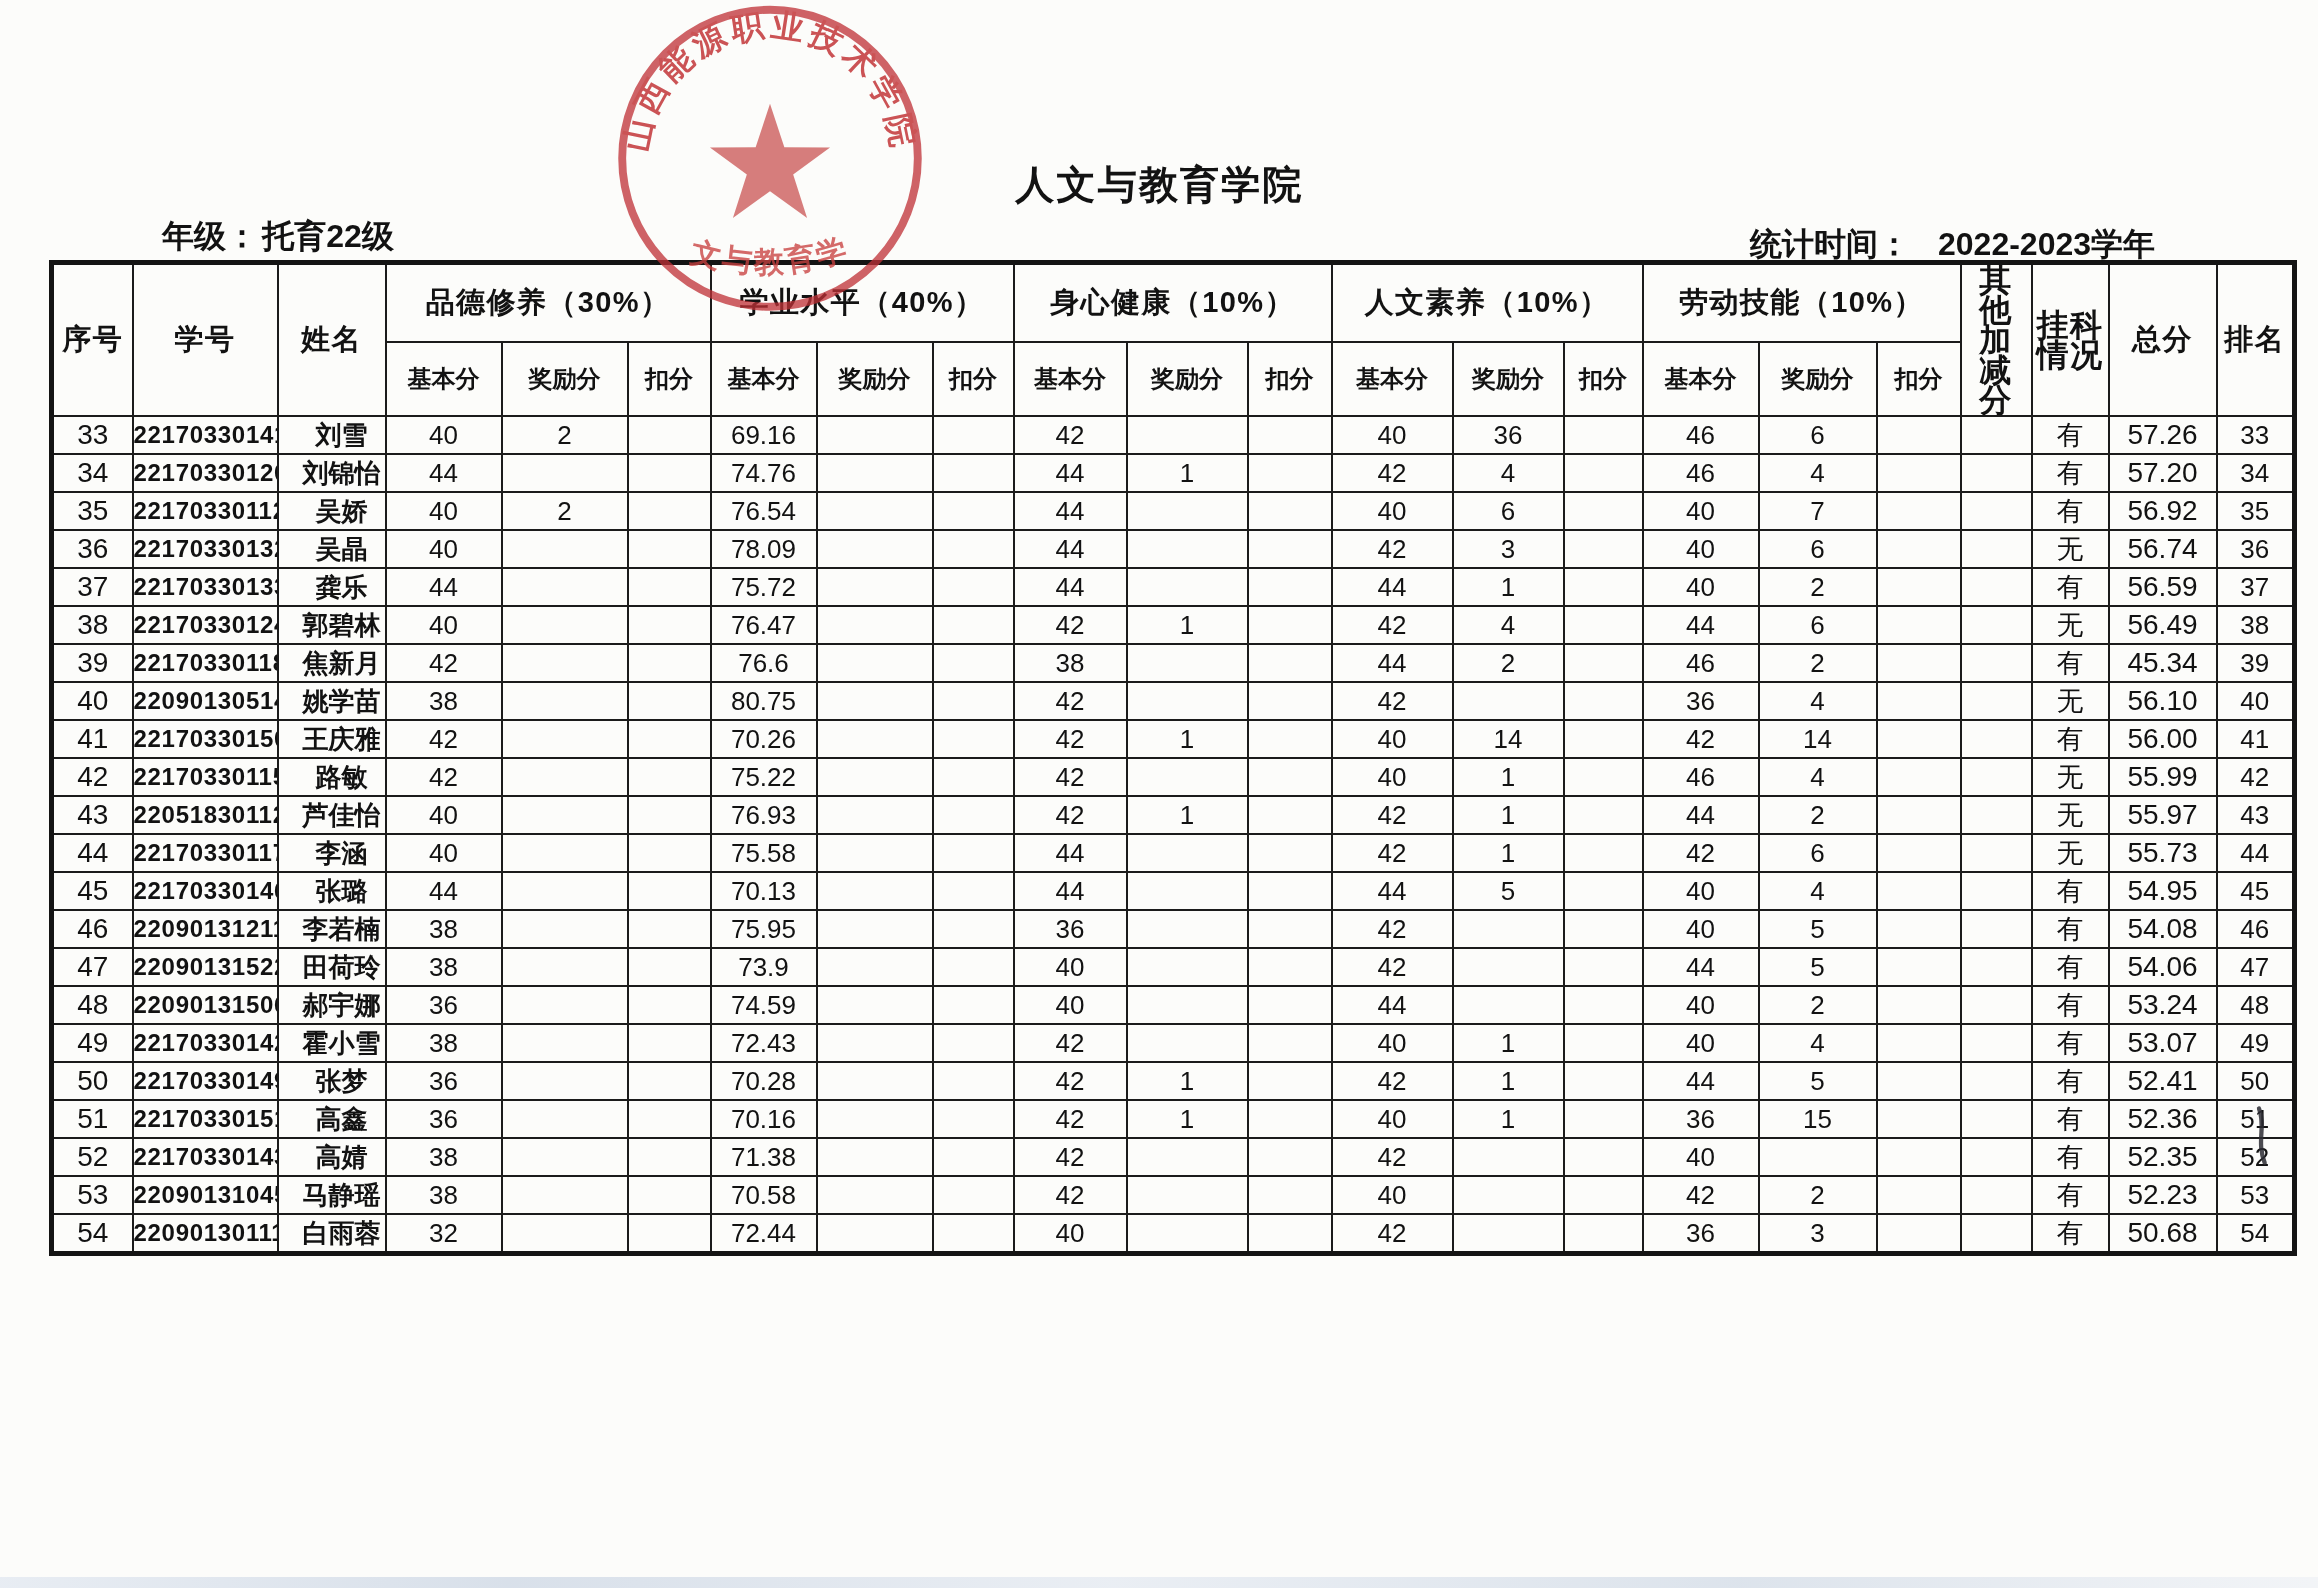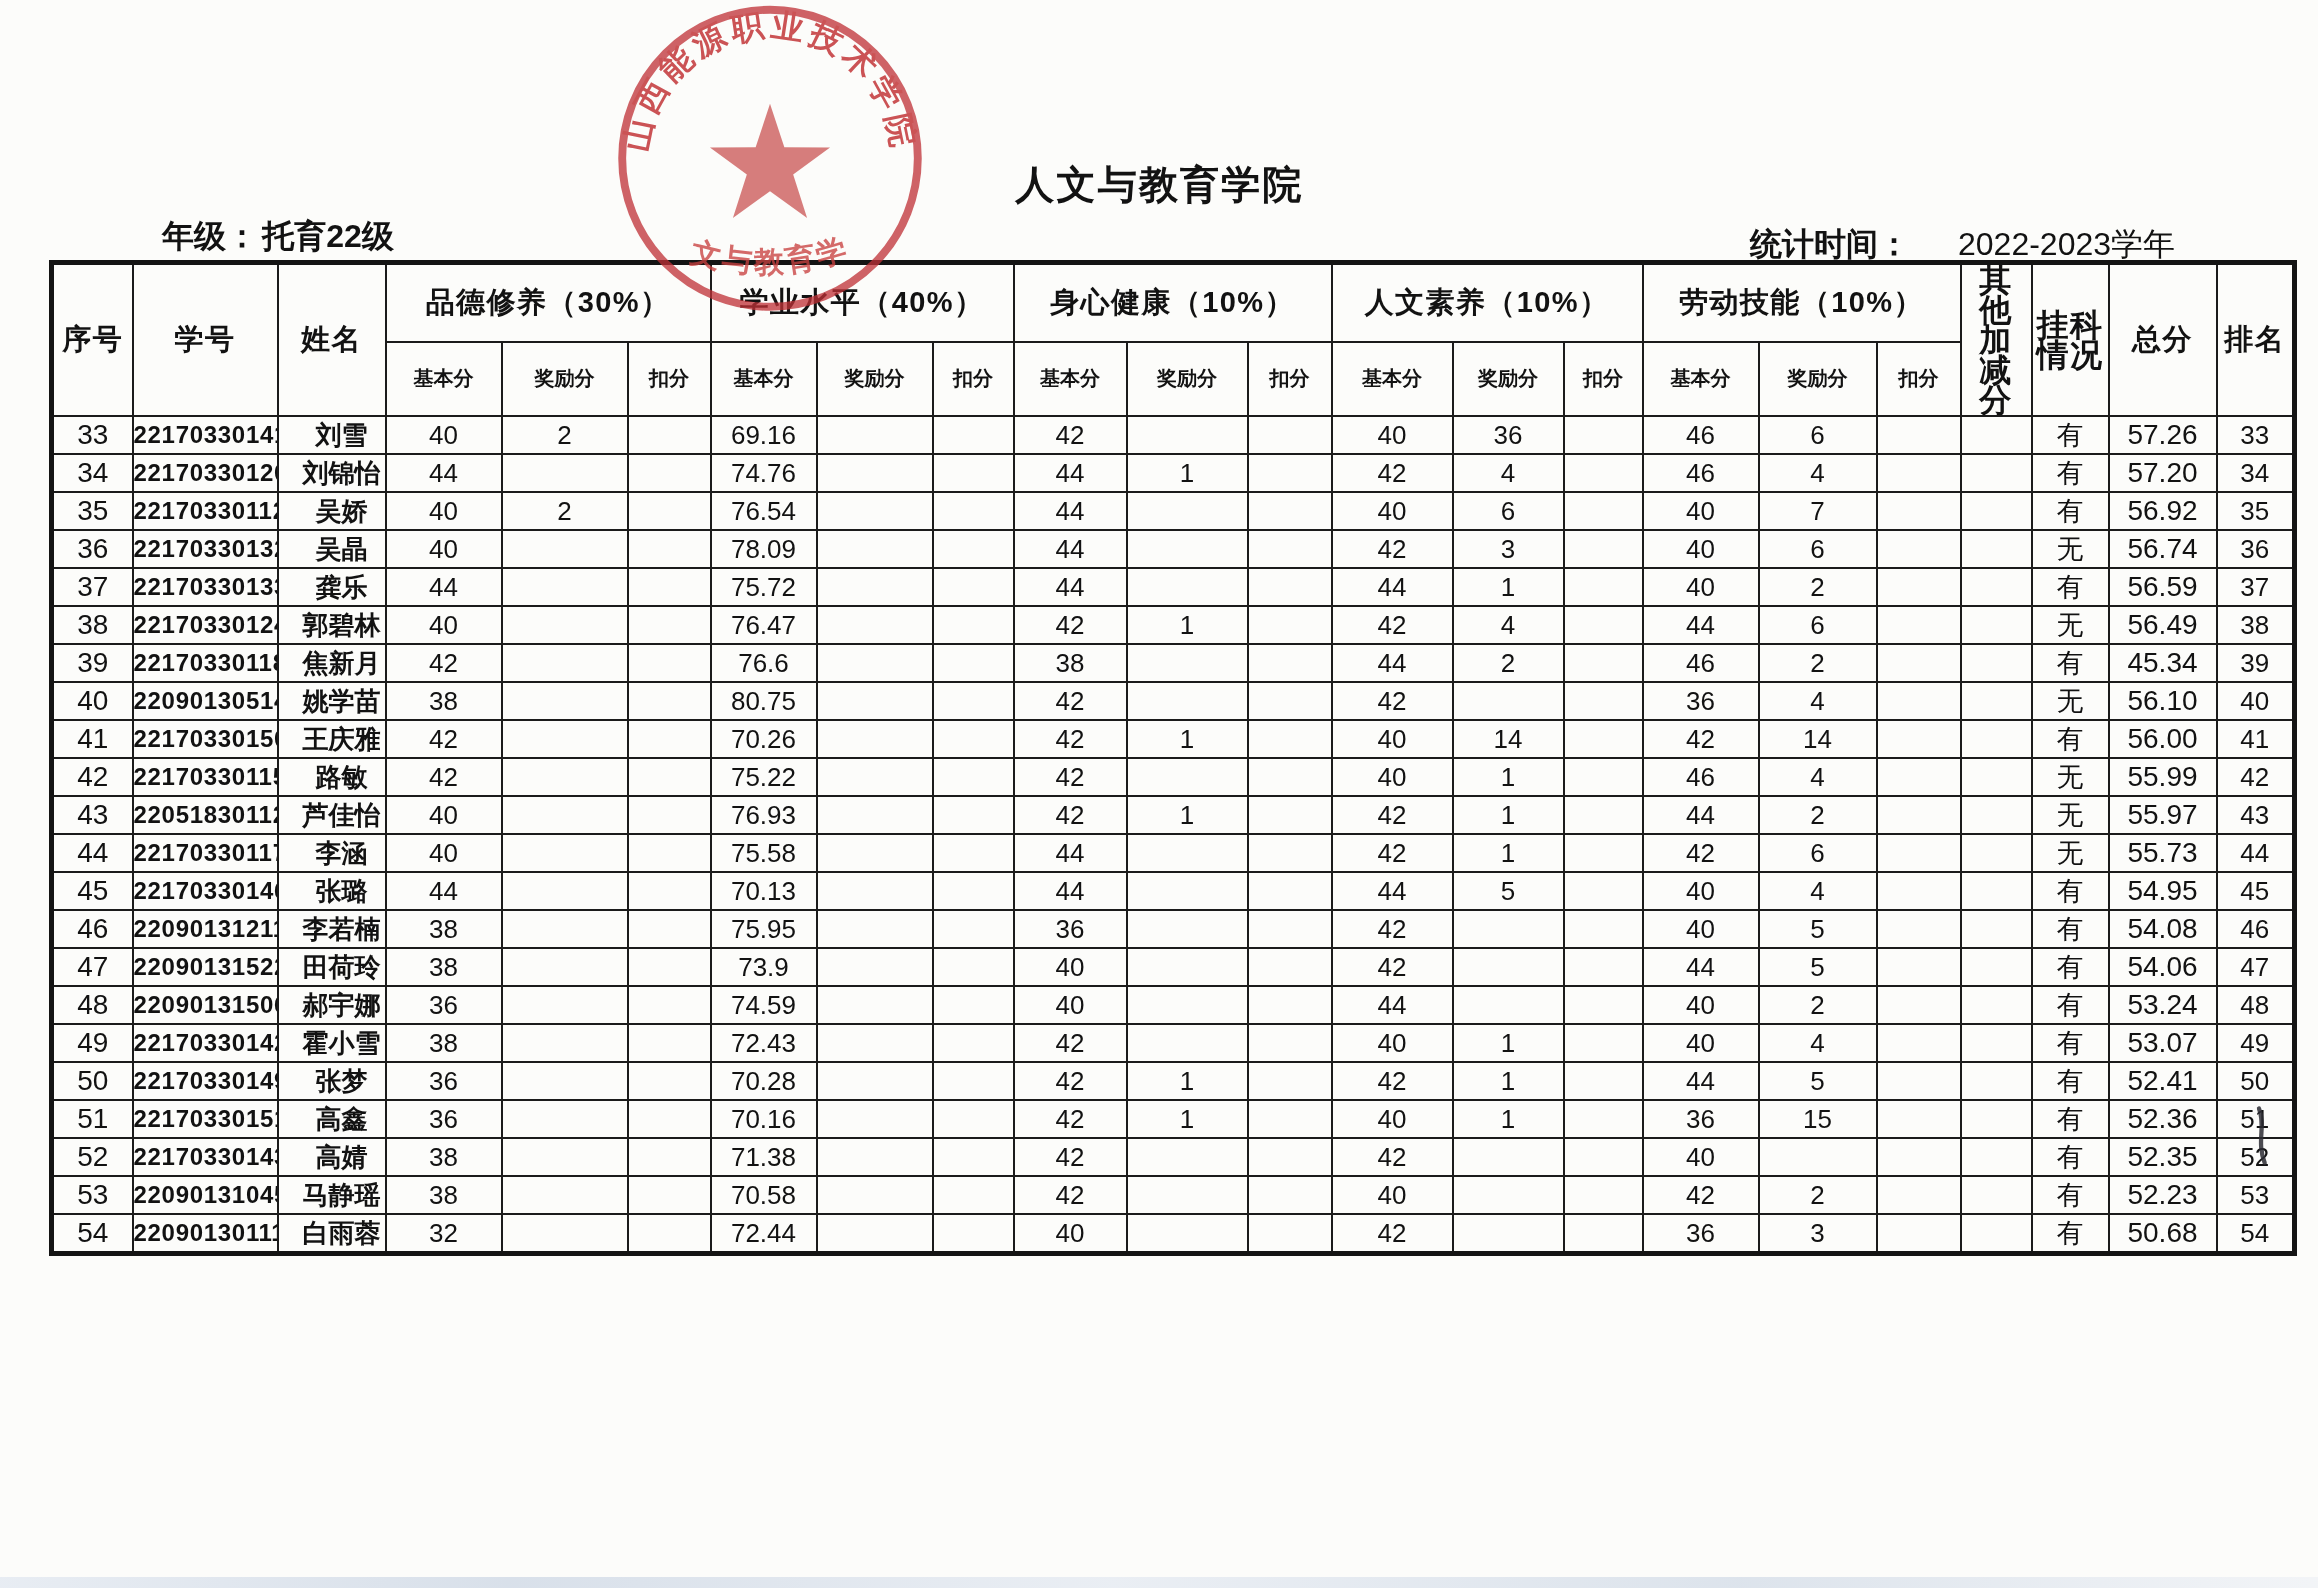--- a/index.html
+++ b/index.html
@@ -20,41 +20,41 @@
   }
   .meta-grade {
     position:absolute; left:162px; top:215px;
     font-size:32px; font-weight:bold; z-index:4; white-space:nowrap;
   }
   .meta-grade .lbl { margin-right:4.3px;text-align:center; }
   .meta-stat {
     position:absolute; left:1750px; top:223px;
     font-size:32px; font-weight:bold; z-index:4; white-space:nowrap;
   }
-  .meta-stat .val { margin-left:48px; font-weight:normal; }
+  .meta-stat .val { margin-left:28px; font-weight:bold; }
   
   .stamp {
     position:absolute; left:610px; top:2.9px; width:320px; height:312px;
     z-index:3; opacity:.84; pointer-events:none;
   }
   
   table.score-table {
     position:absolute; left:49px; top:260px; z-index:2;
     border-collapse:collapse; table-layout:fixed;
     width:2248px;
     border:5px solid #141414;
     background:transparent;
   }
   .score-table th, .score-table td {
     border:2.9px solid #1b1b1b;
     text-align:center; vertical-align:middle;
     padding:0; overflow:hidden;
   }
   .group-row th { height:52px; font-size:29px; font-weight:bold; letter-spacing:1.4px; }
-  .sub-row th   { height:50px; font-size:20px; font-weight:bold; }
+  .sub-row th   { height:50px; font-size:24px; font-weight:bold; }
   th.vhead { font-size:32px; line-height:30px; font-weight:bold; padding:0 2.9px; }
   tbody td { height:32px; font-size:26px; }
   td.c-seq   { font-size:28px; }
   td.c-id    { font-size:24px; font-weight:600; letter-spacing:0.7px; }
   td.c-name  { font-size:26px; font-weight:bold;padding-left:20px; }
   td.c-total { font-size:28px; }
   td.c-fail  { font-size:26.6px; }
   
   .pen-mark { position:absolute; left:2239px; top:1104px; z-index:5; }
   .scan-edge {

